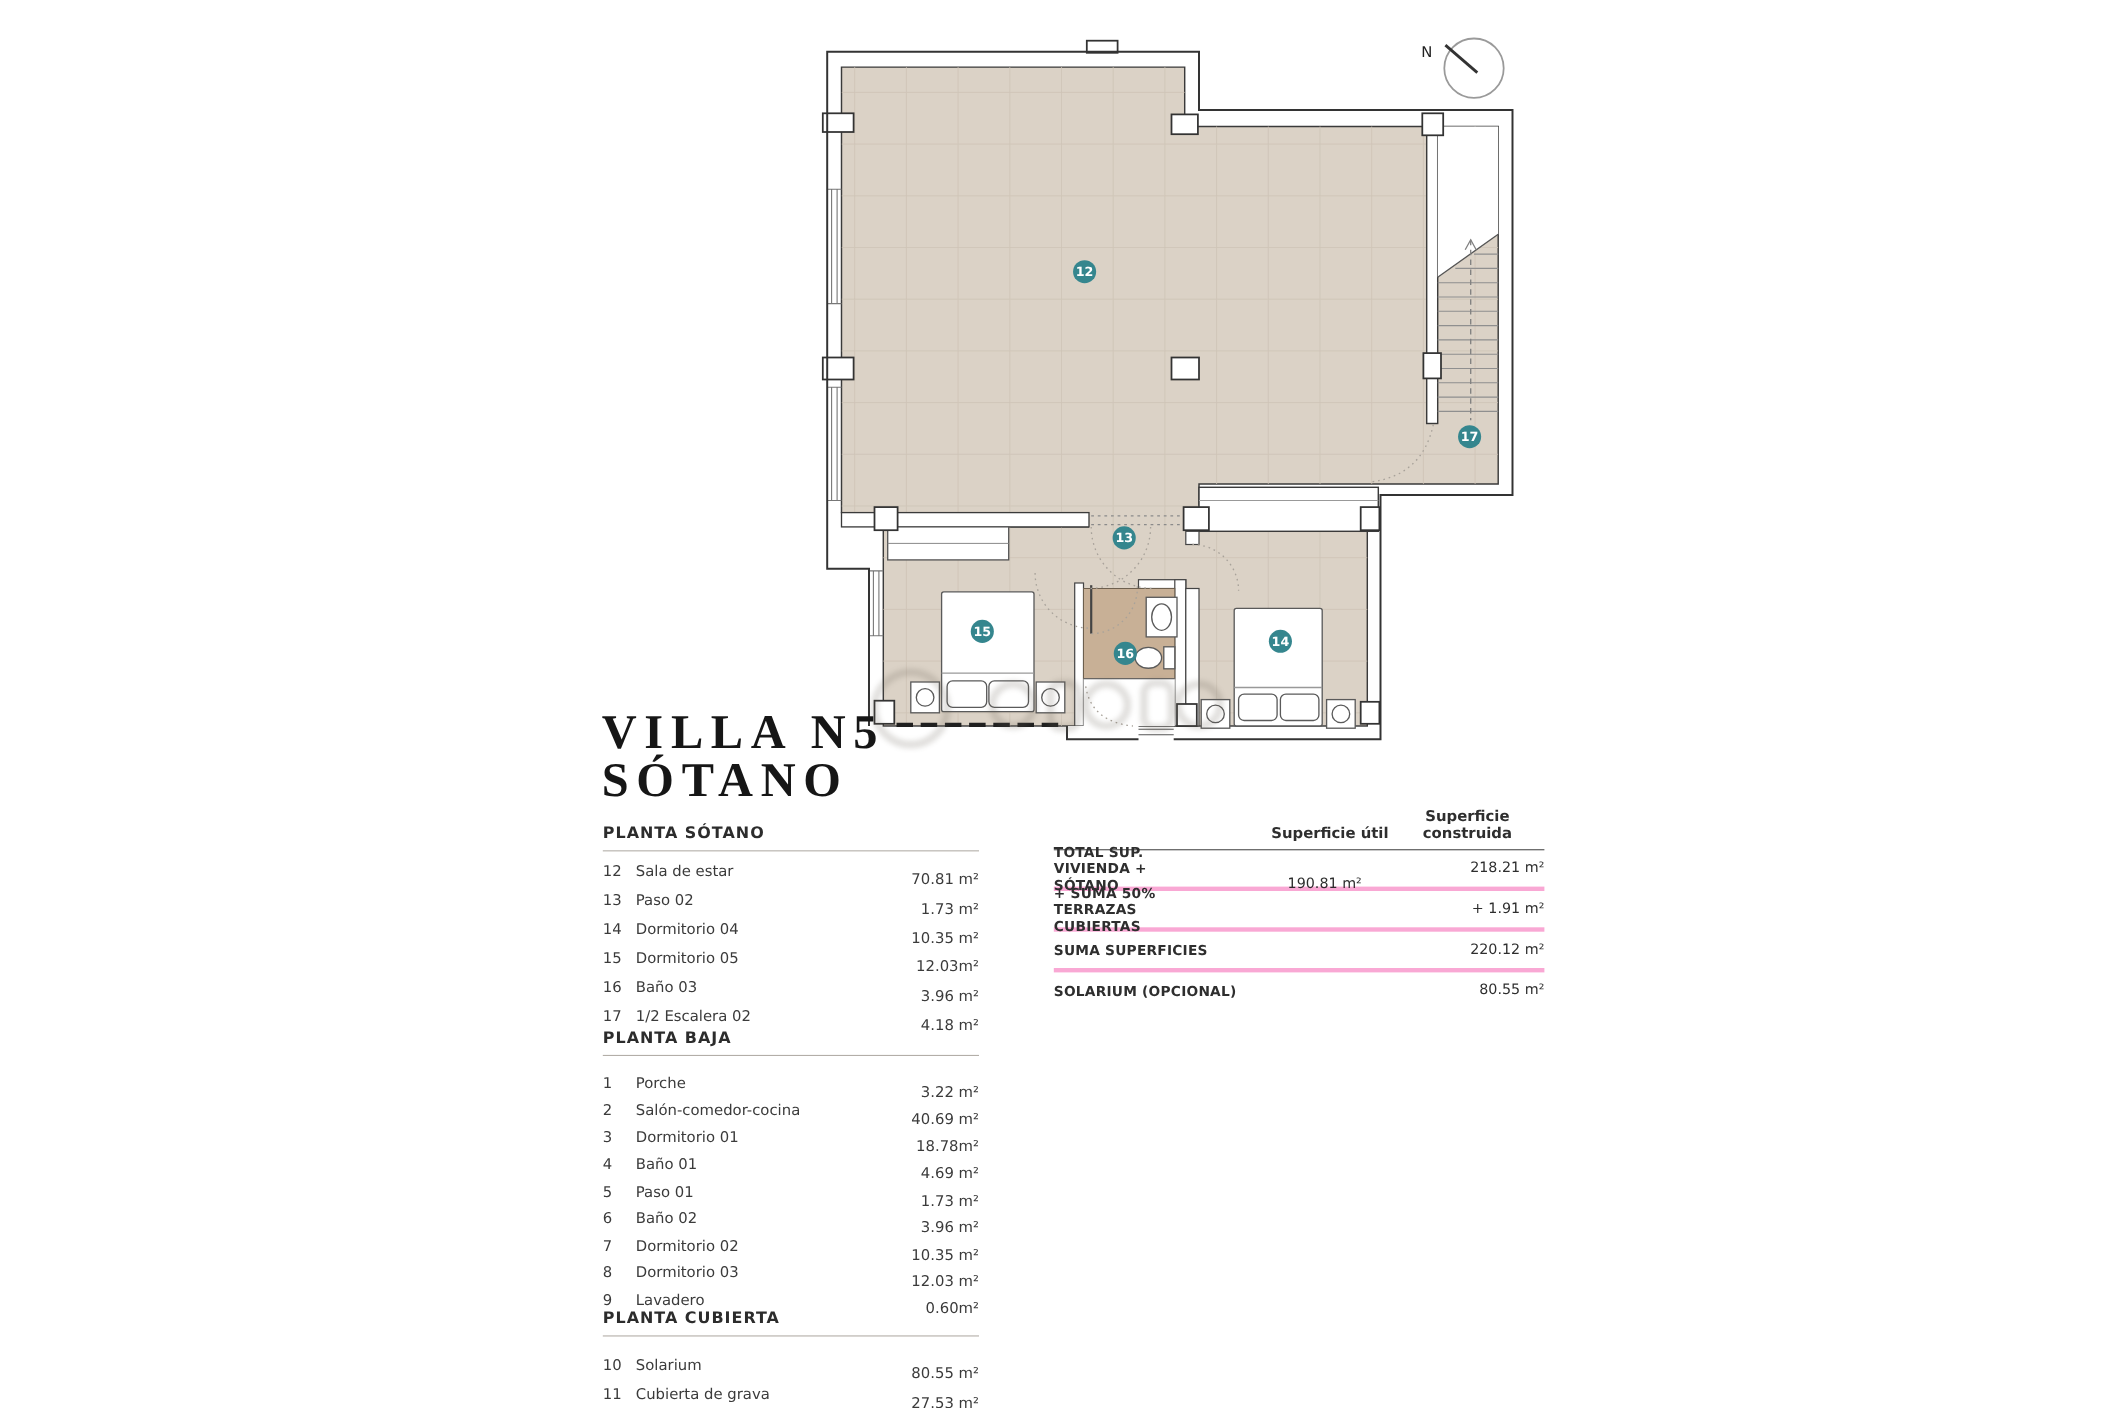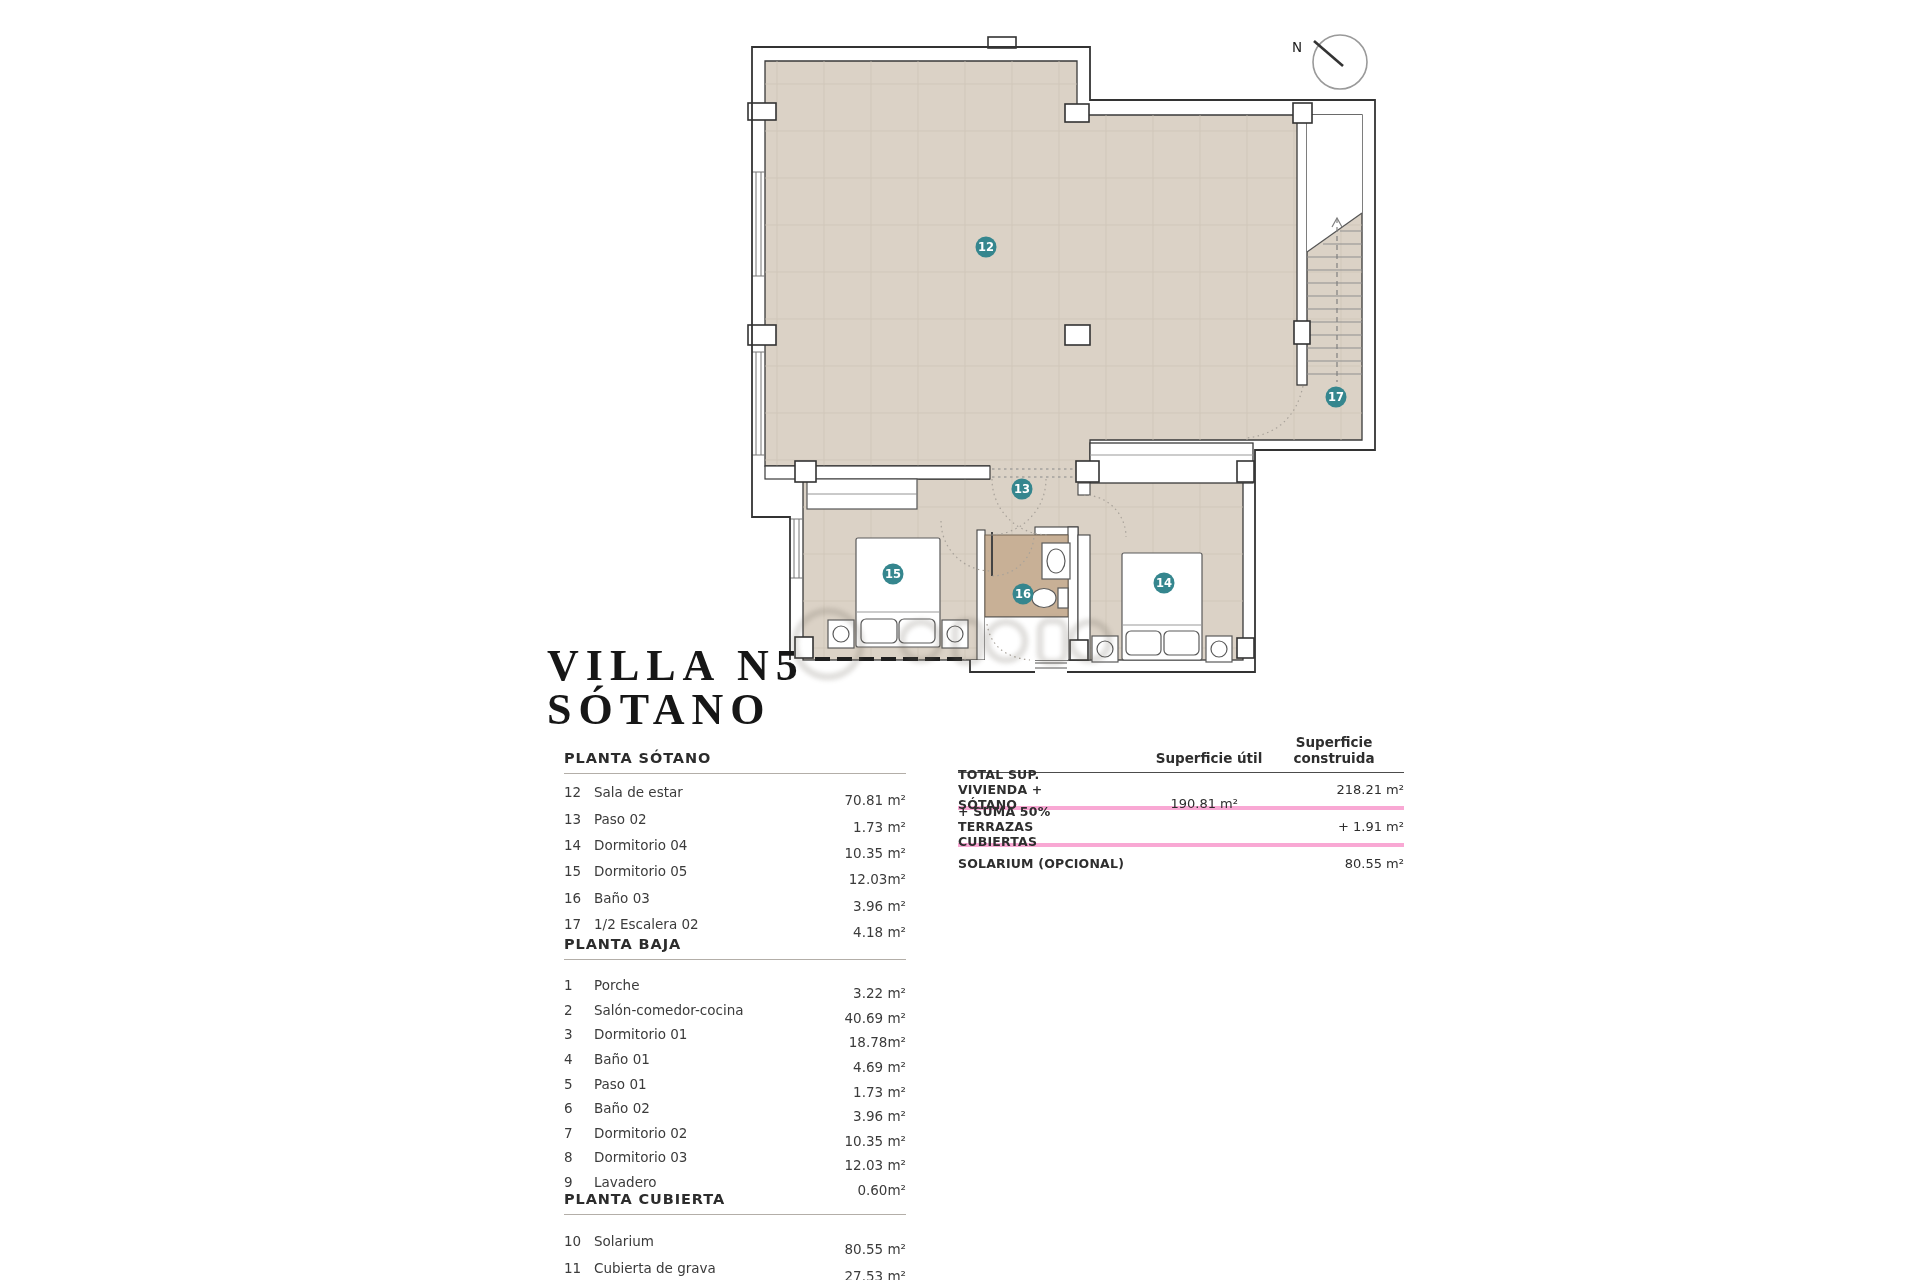--- a/index.html
+++ b/index.html
@@ -11,21 +11,21 @@
   #plan-svg{position:absolute;left:0;top:0;width:1920px;height:1280px;}
 
   .title{
     position:absolute;left:547px;top:644px;
     font-family:"Liberation Serif","DejaVu Serif",serif;
     font-weight:700;font-size:44px;line-height:44px;letter-spacing:7px;
     color:#161616;white-space:nowrap;
   }
 
   .room-lists{position:absolute;left:548px;top:0;width:342px;height:1280px;}
-  .list-section{position:absolute;left:16px;width:342px;}
+  .list-section{position:absolute;left:0;width:342px;}
   .sec0{top:750px}.sec1{top:936px}.sec2{top:1191px}
   .sec-header{
     font-size:14.5px;font-weight:700;letter-spacing:.9px;color:#2c2c2c;
     padding-bottom:7px;border-bottom:1px solid #b3aea8;
   }
   .sec0 .rows{margin-top:5px}.sec1 .rows{margin-top:13px}.sec2 .rows{margin-top:12px}
   .lrow{display:flex;align-items:center;font-size:13.5px;color:#3b3b3b;}
   .sec0 .lrow{height:26.4px}.sec1 .lrow{height:24.6px}.sec2 .lrow{height:27.5px}
   .num{width:30px;flex:none;}
   .nm{flex:1;}
@@ -339,19 +339,24 @@
       <div class="srow line">
         <span class="slabel">TOTAL SUP. VIVIENDA + SÓTANO</span>
         <span class="sutil">190.81 m²</span>
         <span class="scons">218.21 m²</span>
       </div>
       <div class="srow line">
         <span class="slabel">+ SUMA 50% TERRAZAS CUBIERTAS</span>
         <span class="sutil"></span>
         <span class="scons">+ 1.91 m²</span>
       </div>
+      <div class="srow line">
+        <span class="slabel">SUMA SUPERFICIES</span>
+        <span class="sutil"></span>
+        <span class="scons">220.12 m²</span>
+      </div>
       <div class="srow">
         <span class="slabel">SOLARIUM (OPCIONAL)</span>
         <span class="sutil"></span>
         <span class="scons">80.55 m²</span>
       </div>
     </div>
 </div>
 
 </body></html>

